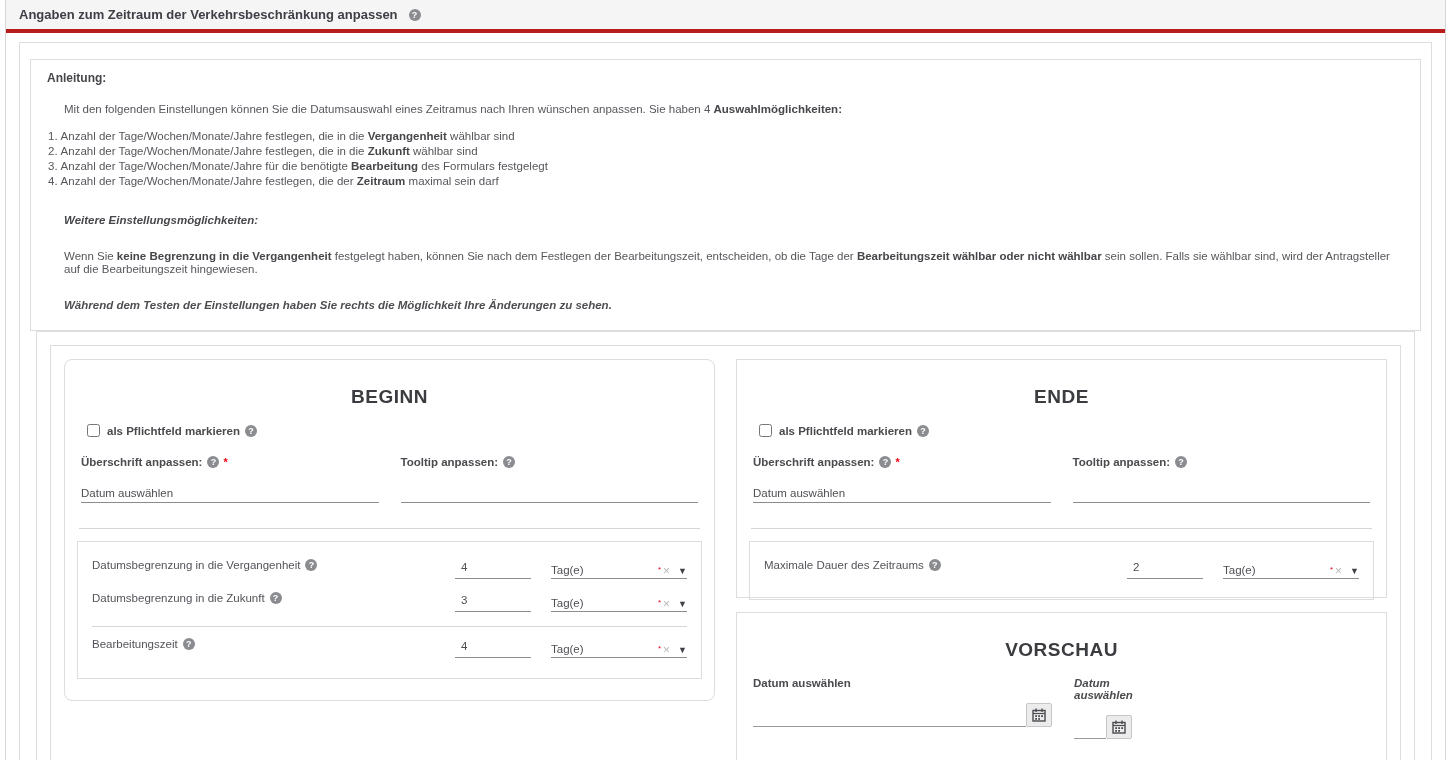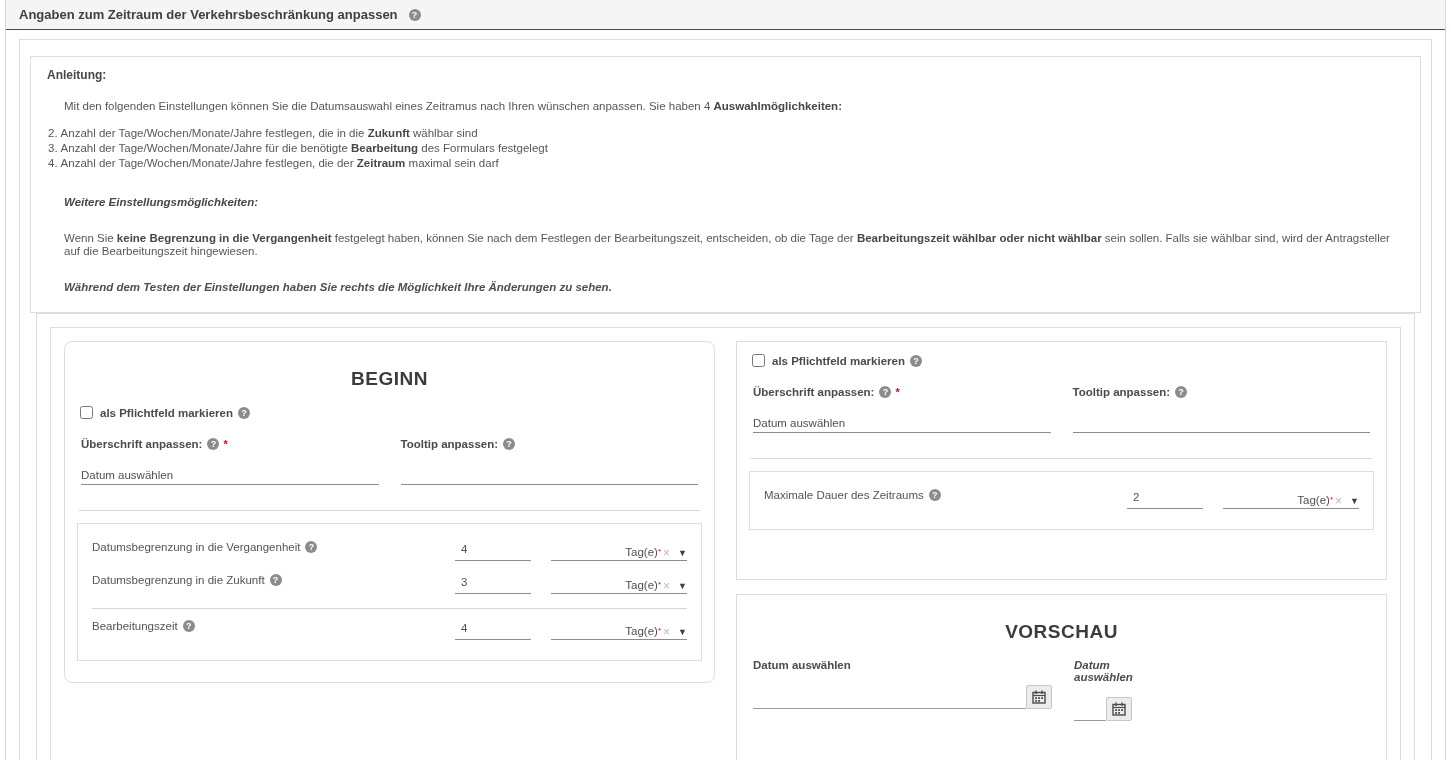--- a/index.html
+++ b/index.html
@@ -1,21 +1,21 @@
 <!DOCTYPE html>
 <html><head>
 <meta charset="utf-8">
 <style>
   html,body{margin:0;padding:0;}
   body{
     width:1451px;height:760px;overflow:hidden;background:#ffffff;
     font-family:"Liberation Sans",sans-serif;color:#55565b;
   }
   .card{margin:0 5px;border:1px solid #d6d6d6;border-top:0;min-height:1100px;background:#fff;}
-  .card-header{background:#f5f5f6;border-bottom:1px solid #b91c1c;padding:7px 13px;height:15px;
+  .card-header{background:#f5f5f6;border-bottom:4px solid #b91c1c;padding:7px 13px;height:15px;
     font-size:13px;font-weight:bold;color:#3f4045;display:flex;align-items:center;gap:6px;}
   .card-body{padding:9px 13px;}
   .section{border:1px solid #dddddd;padding:16px 10px 10px;min-height:1000px;}
 
   
   .help{display:inline-block;width:12px;height:12px;border-radius:50%;background:#8b8c90;color:#fff;
     font-size:9px;font-weight:bold;text-align:center;line-height:12px;vertical-align:-1px;margin-left:5px;flex:none;}
   .req{color:#e30613;font-weight:bold;margin-left:4px;font-size:11px;}
 
   
@@ -33,34 +33,34 @@
   
   .settings-outer{border:1px solid #dddddd;margin:0 6px;padding:13px;min-height:760px;}
   .settings-inner{border:1px solid #dddddd;padding:13px;min-height:720px;}
   .columns{display:grid;grid-template-columns:1fr 1fr;column-gap:21px;align-items:start;}
   .panel{border:1px solid #dddddd;background:#fff;box-sizing:border-box;padding:12px;}
   .panel-begin{height:342px;border-radius:8px;}
   .panel-end{height:239px;}
   .panel-preview{height:440px;margin-top:14px;}
   .panel-title{text-align:center;font-size:19px;font-weight:bold;color:#3b3c40;letter-spacing:.5px;margin:14px 0 16px;}
 
-  .chk-row{display:flex;align-items:flex-end;font-size:11.5px;font-weight:bold;color:#4a4b4f;margin:0 0 0 3px;cursor:default;}
+  .chk-row{display:flex;align-items:flex-end;font-size:11.5px;font-weight:bold;color:#4a4b4f;margin:0 0 0 10px;cursor:default;}
   .chk-row input{width:13px;height:13px;margin:0 7px 0 0;}
 
   .fields{display:grid;grid-template-columns:1fr 1fr;column-gap:22px;margin:19px 4px 0;}
   .f-label{font-size:11.5px;font-weight:bold;color:#4a4b4f;display:flex;align-items:center;}
   .f-input{margin-top:11px;height:20px;border-bottom:1px solid #8c8c8c;font-size:11.5px;color:#4e4f53;
     display:flex;align-items:flex-end;padding-bottom:3px;}
   .panel-divider{border-bottom:1px solid #d6d6d6;margin:25px 2px 0;}
 
   .group{border:1px solid #dddddd;margin:12px 0 0;padding:6px 14px 18px;}
   .num-row{display:grid;grid-template-columns:1fr 76px 136px;column-gap:20px;align-items:end;padding:10px 0 2px;}
   .nr-label{font-size:11.5px;color:#53545a;display:flex;align-items:center;padding-bottom:8px;}
   .nr-input{border-bottom:1px solid #8c8c8c;height:18px;font-size:11.5px;color:#4e4f53;padding:0 0 2px 6px;box-sizing:border-box;}
-  .nr-select{border-bottom:1px solid #8c8c8c;height:18px;display:flex;align-items:flex-end;justify-content:flex-end;
+  .nr-select{border-bottom:1px solid #8c8c8c;height:18px;display:flex;align-items:flex-end;justify-content:space-between;
     font-size:11.5px;color:#4e4f53;padding-bottom:2px;cursor:pointer;}
   .sel-ctrl{display:flex;align-items:center;gap:2px;}
   .mini-req{color:#e30613;font-size:8px;align-self:flex-start;line-height:8px;}
   .clear-x{color:#b9b9bd;font-size:12px;line-height:10px;}
   .caret{color:#3f4045;font-size:9px;margin-left:6px;}
   .group-divider{border-bottom:1px solid #d6d6d6;margin:12px 0 0;}
 
   
   .preview-cols{display:grid;grid-template-columns:299px 1fr;column-gap:22px;margin:16px 4px 0;}
   .pv-label{font-size:11.5px;color:#4a4b4f;font-weight:bold;}
@@ -79,20 +79,21 @@
     <span>Angaben zum Zeitraum der Verkehrsbeschränkung anpassen</span>
     <span class="help">?</span>
   </div>
   <div class="card-body">
     <div class="section">
 
       <div class="instructions">
         <div class="instr-heading">Anleitung:</div>
         <div class="instr-intro"><span>Mit den folgenden Einstellungen können Sie die Datumsauswahl eines Zeitramus nach Ihren wünschen anpassen. Sie haben 4 </span><b class="seg">Auswahlmöglichkeiten</b><b class="seg">:</b></div>
         <div class="instr-list">
+          <div class="li"><span class="li-num">1.</span><span> Anzahl der Tage/Wochen/Monate/Jahre festlegen, die in die </span><b class="seg">Vergangenheit</b><span> wählbar sind</span></div>
           <div class="li"><span class="li-num">2.</span><span> Anzahl der Tage/Wochen/Monate/Jahre festlegen, die in die </span><b class="seg">Zukunft</b><span> wählbar sind</span></div>
           <div class="li"><span class="li-num">3.</span><span> Anzahl der Tage/Wochen/Monate/Jahre für die benötigte </span><b class="seg">Bearbeitung</b><span> des Formulars festgelegt</span></div>
           <div class="li"><span class="li-num">4.</span><span> Anzahl der Tage/Wochen/Monate/Jahre festlegen, die der </span><b class="seg">Zeitraum</b><span> maximal sein darf</span></div>
         </div>
         <div class="instr-sub">Weitere Einstellungsmöglichkeiten:</div>
         <div class="instr-p"><span>Wenn Sie </span><b class="seg">keine Begrenzung in die Vergangenheit</b><span> festgelegt haben, können Sie nach dem Festlegen der Bearbeitungszeit, entscheiden, ob die Tage der </span><b class="seg">Bearbeitungszeit wählbar oder nicht wählbar</b><span> sein sollen. Falls sie wählbar sind, wird der Antragsteller auf die Bearbeitungszeit hingewiesen.</span></div>
         <div class="instr-note">Während dem Testen der Einstellungen haben Sie rechts die Möglichkeit Ihre Änderungen zu sehen.</div>
       </div>
 
       <div class="settings-outer">
@@ -175,20 +176,21 @@
                           <span class="caret">▼</span>
                         </span>
                       </div>
                   </div>
                 </div>
               </div>
             </div>
 
             <div class="col">
               <div class="panel panel-end">
+                <div class="panel-title">ENDE</div>
                 <label class="chk-row">
                   <input type="checkbox" style="">
                   <span>als Pflichtfeld markieren</span>
                   <span class="help">?</span>
                 </label>
                 <div class="fields">
                   <div class="field">
                     <div class="f-label">
                         <span>Überschrift anpassen:</span>
                         <span class="help">?</span>

